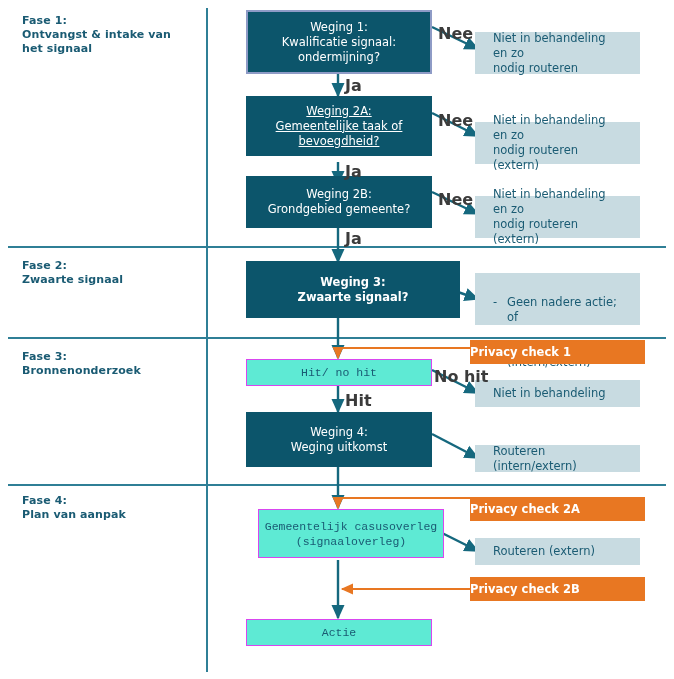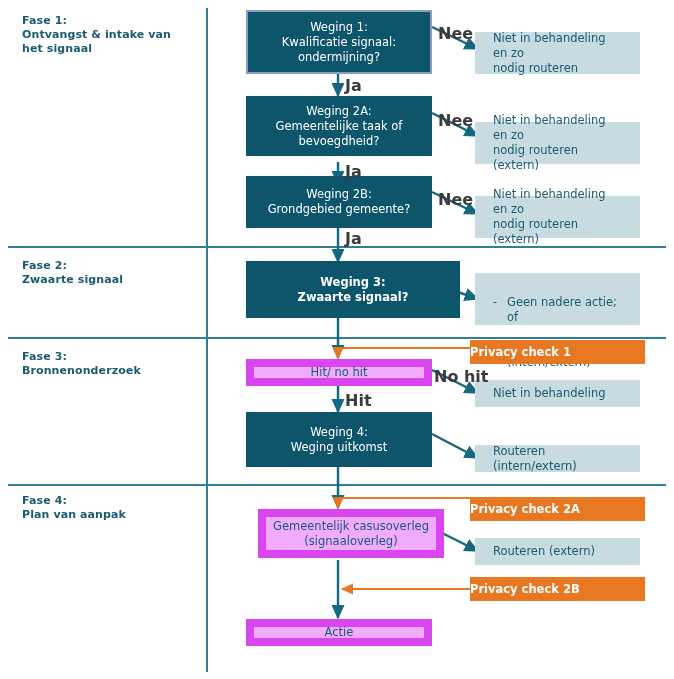--- a/index.html
+++ b/index.html
@@ -16,21 +16,21 @@
     color:#1a5b73;letter-spacing:.1px;white-space:pre-line;
   }
 
   .node{
     position:absolute;box-sizing:border-box;display:flex;
     align-items:center;justify-content:center;text-align:center;
     font-size:11.5px;line-height:15px;white-space:pre-line;
   }
   .node.teal{background:#0c556b;color:#ffffff;border:1px solid #0c556b;}
   .node.teal.accent{border:2px solid #8e9bc6;}
-  .node.white{background:#f0abfc;color:#1a5b73;border:8px solid #d946ef;}
+  .node.white{background:#5eead4;color:#1a5b73;border:1px solid #d946ef;font-family:Liberation Mono, monospace;}
   .node.info{
     background:#c8dbe1;color:#1a5b73;justify-content:flex-start;
     text-align:left;padding:0 18px;font-size:11.5px;
   }
   .node.info.list{align-items:flex-start;padding-top:7px;}
   .node.orange{
     background:#e87722;color:#ffffff;font-weight:bold;font-size:11.5px;
     justify-content:flex-start;padding-left:0;text-align:left;
   }
   .info-list{display:block;}
@@ -92,21 +92,21 @@
 Zwaarte signaal</div>
   <div class="phase-label" style="left:22px;top:350px;">Fase 3:
 Bronnenonderzoek</div>
   <div class="phase-label" style="left:22px;top:494px;">Fase 4:
 Plan van aanpak</div>
 
   <div class="node teal accent" style="left:246px;top:10px;width:186px;height:64px;">Weging 1:
 Kwalificatie signaal:
 ondermijning?</div>
 
-  <div class="node teal" style="left:246px;top:96px;width:186px;height:60px;">Weging 2A:
+  <div class="node teal" style="left:246px;top:96px;width:186px;height:60px;text-decoration:underline;">Weging 2A:
 Gemeentelijke taak of
 bevoegdheid?</div>
 
   <div class="node teal" style="left:246px;top:176px;width:186px;height:52px;">Weging 2B:
 Grondgebied gemeente?</div>
 
   <div class="node teal" style="left:246px;top:261px;width:214px;height:57px;font-weight:bold;">Weging 3:
 Zwaarte signaal?</div>
 
   <div class="node white" style="left:246px;top:359px;width:186px;height:27px;">Hit/ no hit</div>

